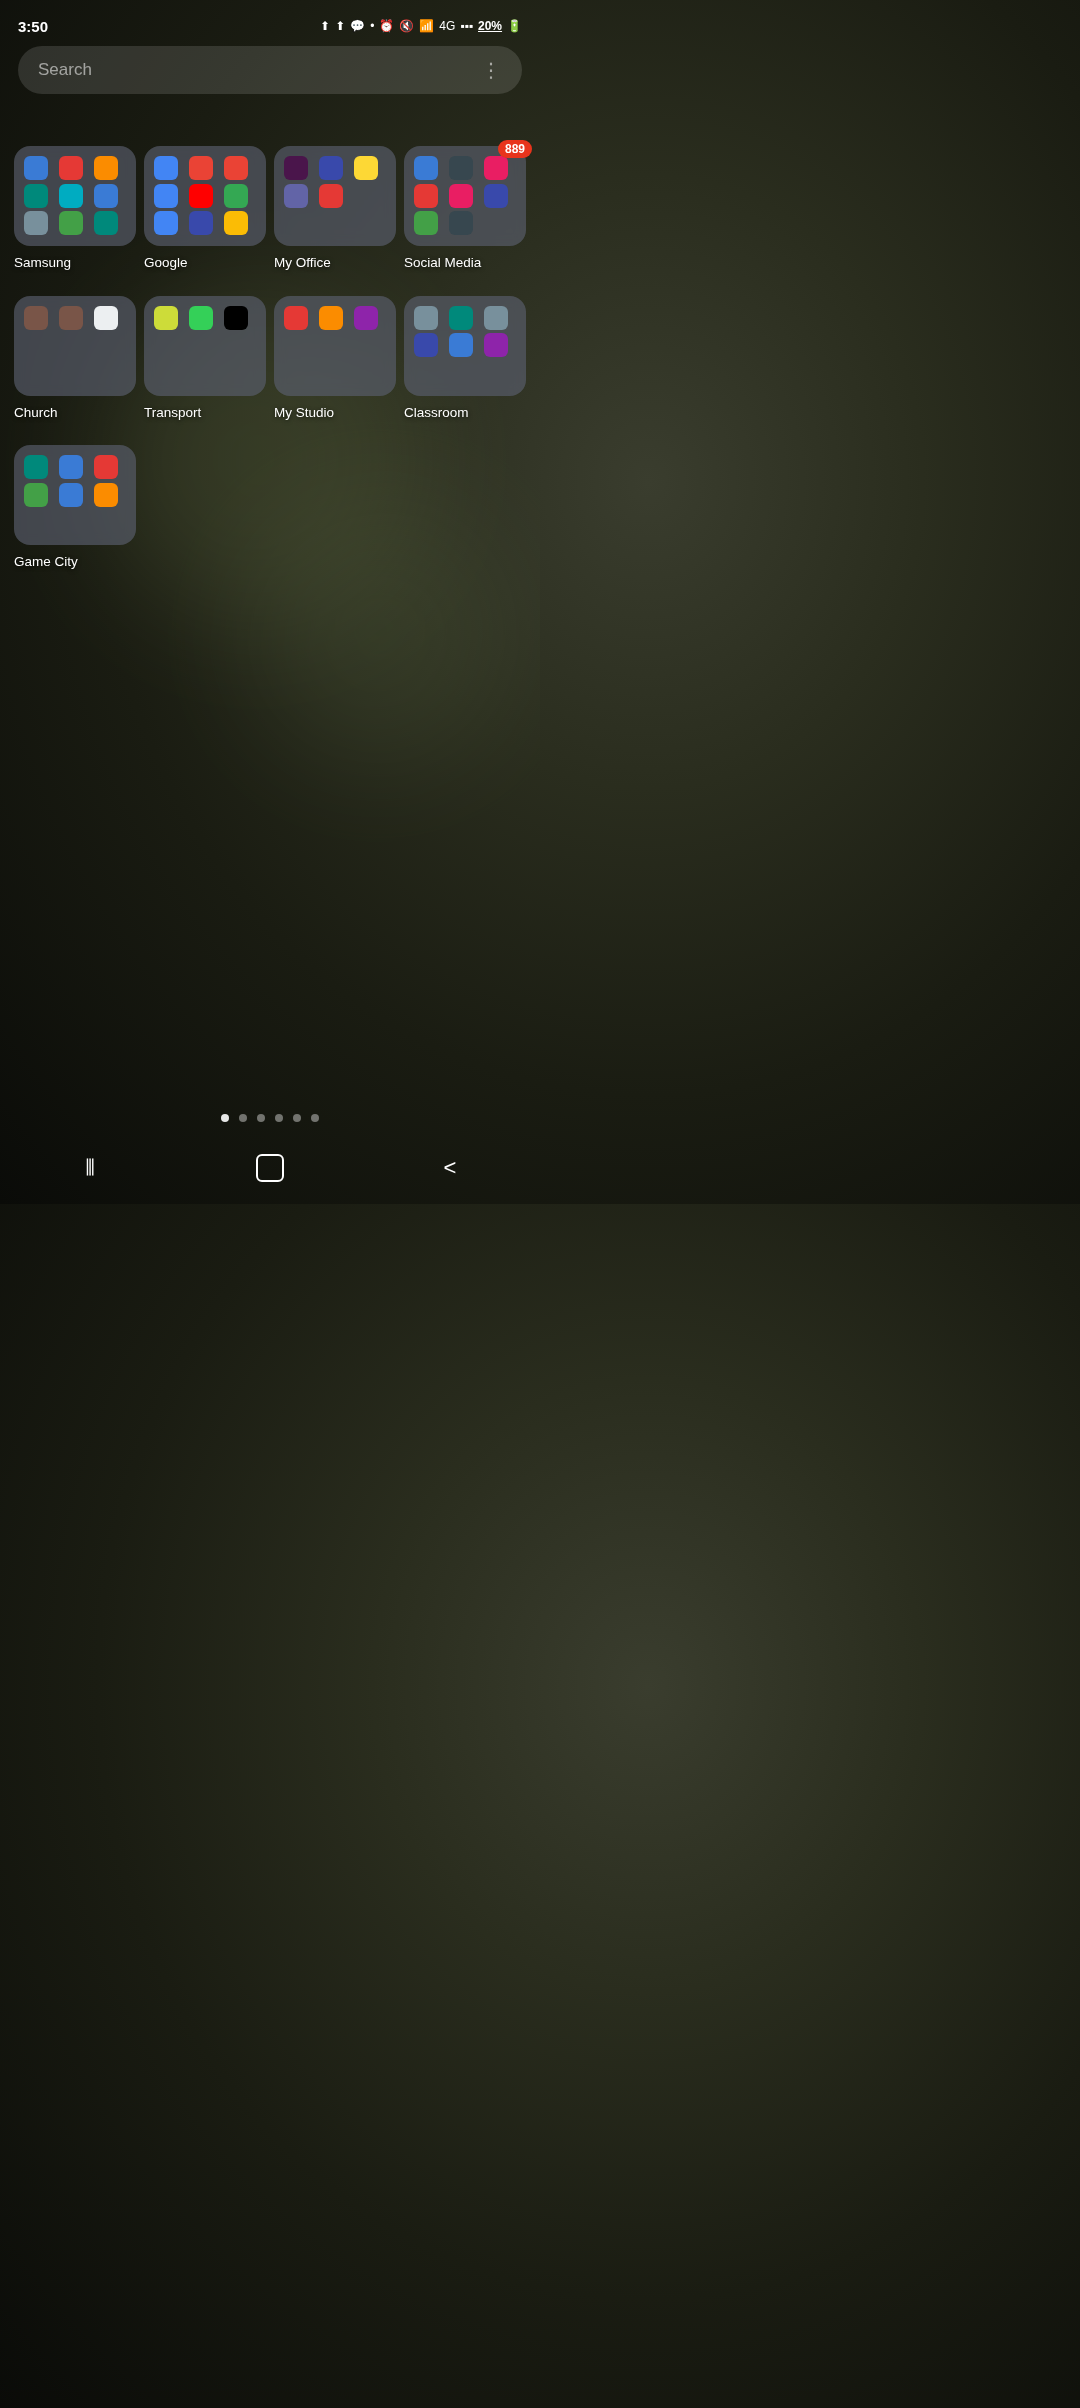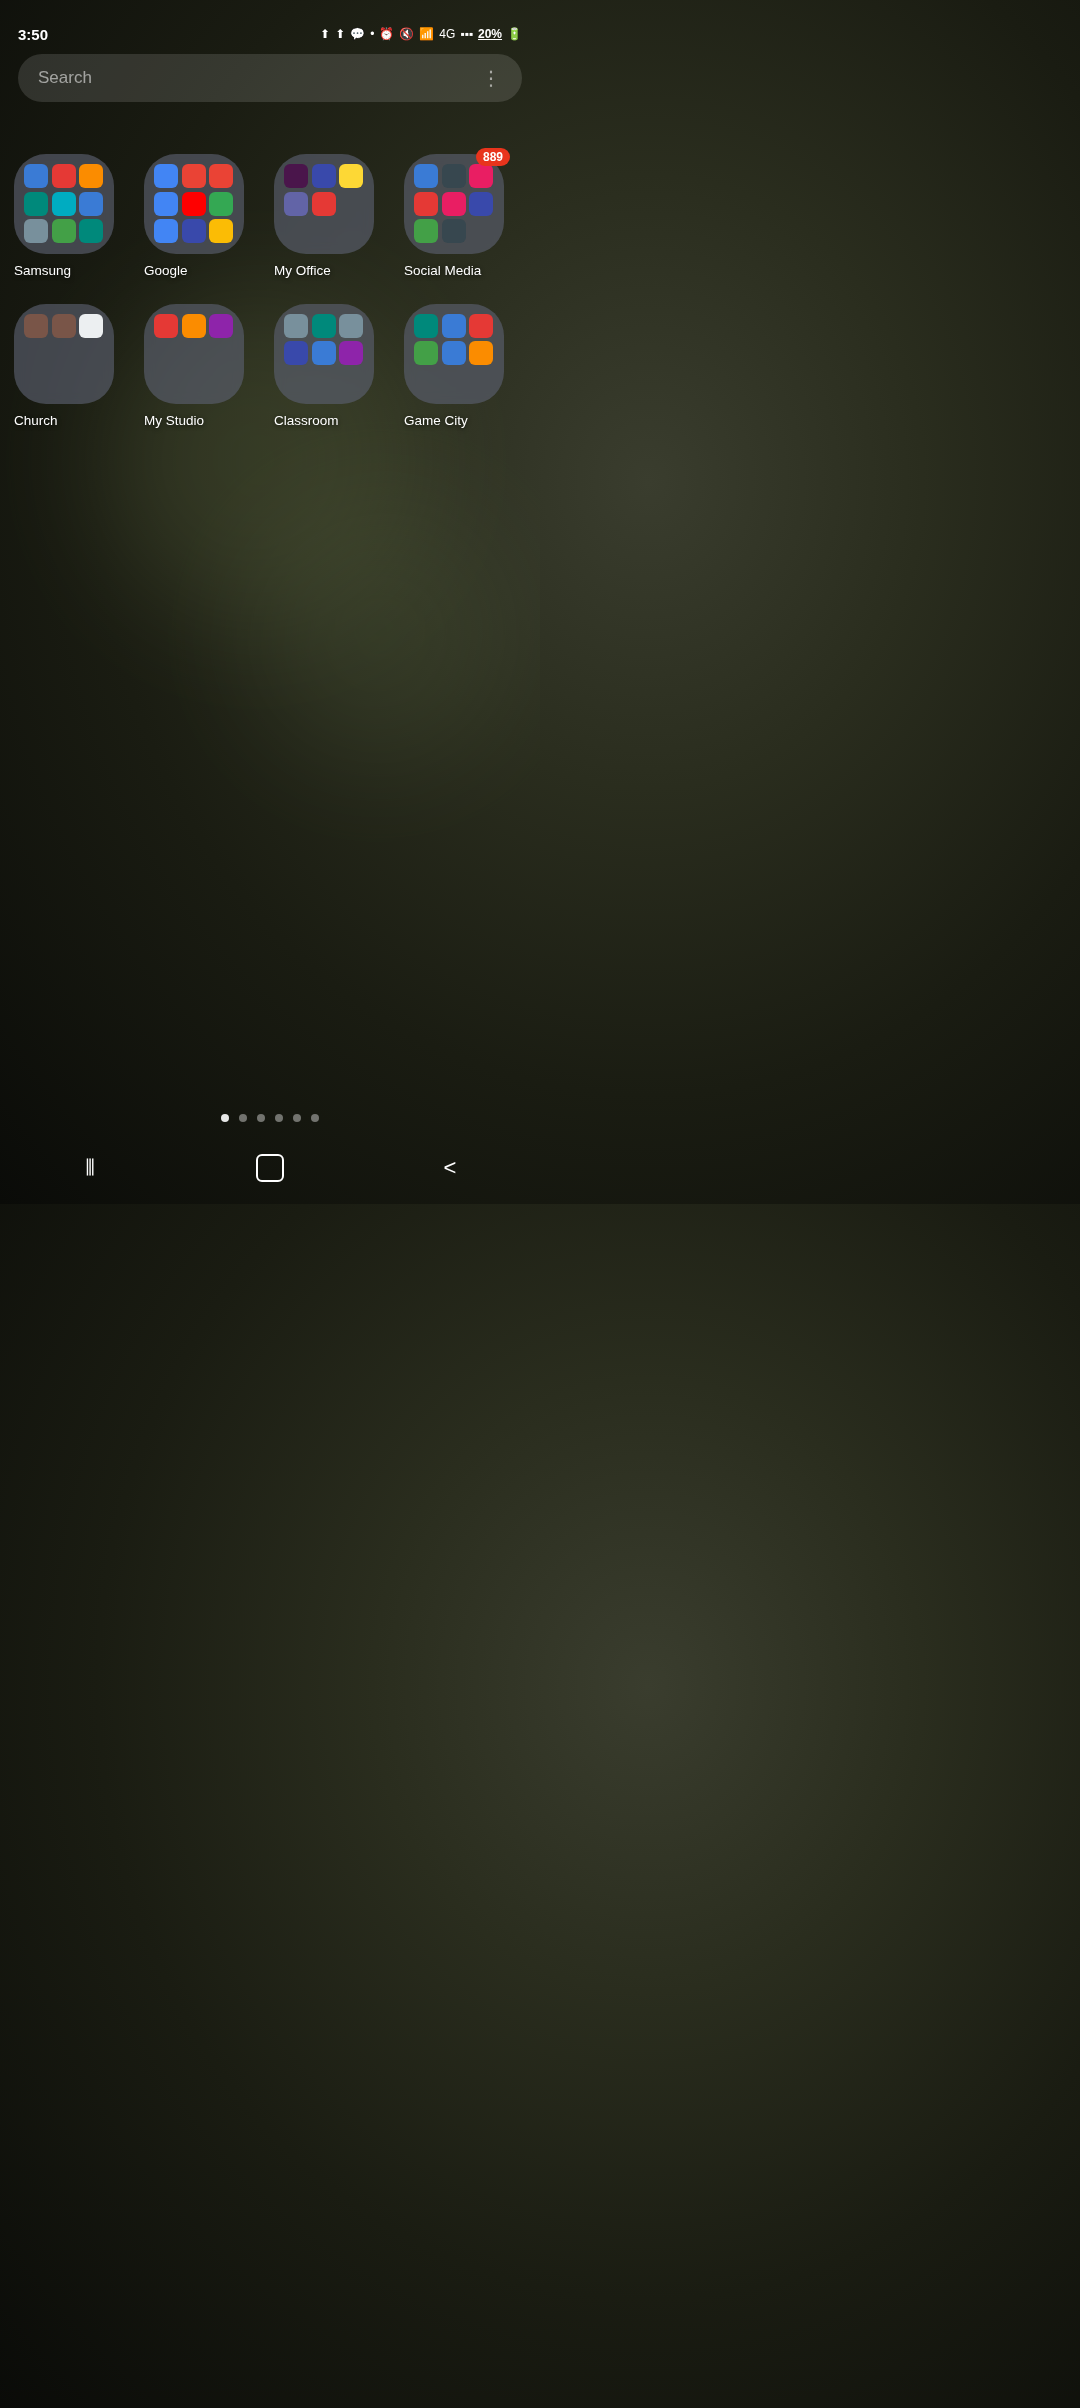--- a/index.html
+++ b/index.html
@@ -34,21 +34,20 @@
       top: 500px; right: 30px;
     }
 
     
     .status-bar {
       display: flex;
       justify-content: space-between;
       align-items: center;
       padding: 20px 18px 4px;
       height: 36px;
-      margin-top: 8px;
     }
     .status-time {
       font-size: 15px;
       font-weight: 600;
       color: #fff;
     }
     .status-icons {
       display: flex;
       align-items: center;
       gap: 5px;
@@ -95,24 +94,24 @@
     .app-folder {
       display: flex;
       flex-direction: column;
       align-items: flex-start;
       padding: 10px 4px 14px;
       cursor: pointer;
       position: relative;
     }
 
     .folder-icon {
-      width: 100px;
+      width: 122px;
       height: 100px;
       background: rgba(90, 95, 110, 0.65);
-      border-radius: 32px;
+      border-radius: 16px;
       display: grid;
       grid-template-columns: repeat(3, 1fr);
       grid-template-rows: repeat(3, 1fr);
       gap: 3px;
       padding: 10px;
       position: relative;
       backdrop-filter: blur(6px);
     }
 
     .mini-icon {
@@ -319,20 +318,34 @@
         <div class="mini-icon "></div>
         <div class="mini-icon "></div>
         <div class="mini-icon "></div>
         <div class="mini-icon "></div>
         <div class="mini-icon "></div>
       </div>
       <div class="folder-label">Church</div>
     </div>
     <div class="app-folder">
       <div class="folder-icon">
+        <div class="mini-icon ic-lime"></div>
+        <div class="mini-icon ic-bolt"></div>
+        <div class="mini-icon ic-uber"></div>
+        <div class="mini-icon "></div>
+        <div class="mini-icon "></div>
+        <div class="mini-icon "></div>
+        <div class="mini-icon "></div>
+        <div class="mini-icon "></div>
+        <div class="mini-icon "></div>
+      </div>
+      <div class="folder-label">Transport</div>
+    </div>
+    <div class="app-folder">
+      <div class="folder-icon">
         <div class="mini-icon ic-red"></div>
         <div class="mini-icon ic-orange"></div>
         <div class="mini-icon ic-purple"></div>
         <div class="mini-icon "></div>
         <div class="mini-icon "></div>
         <div class="mini-icon "></div>
         <div class="mini-icon "></div>
         <div class="mini-icon "></div>
         <div class="mini-icon "></div>
       </div>

